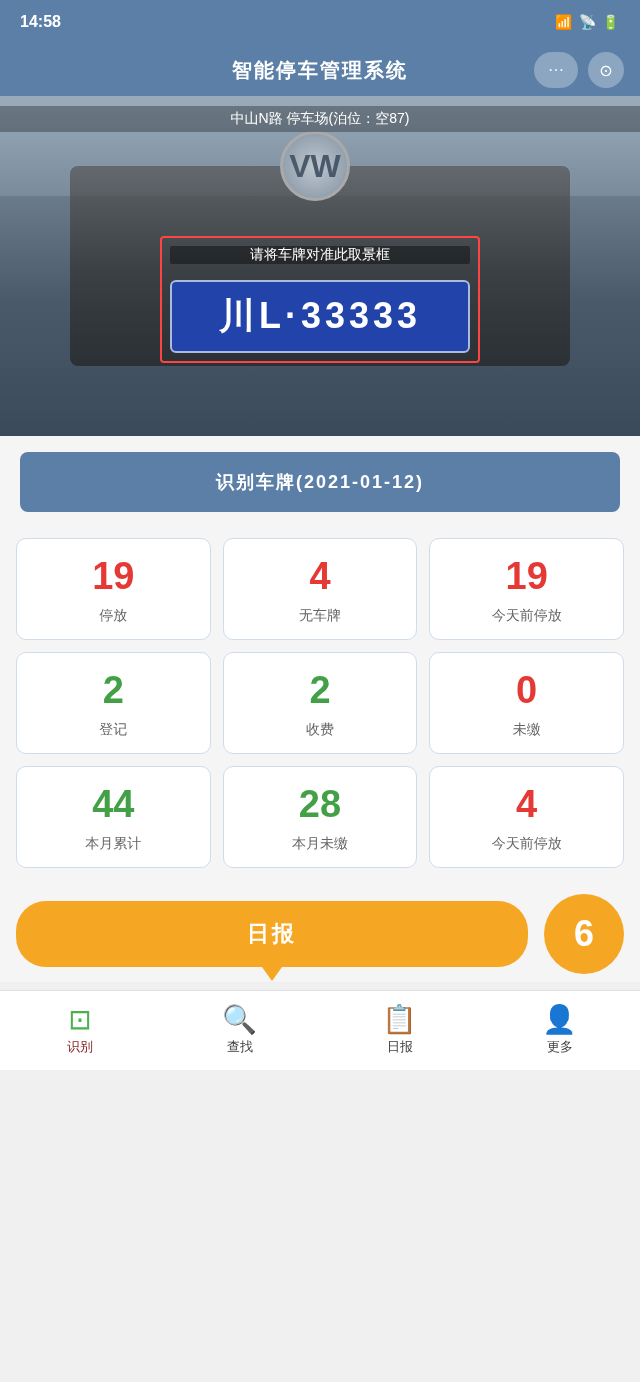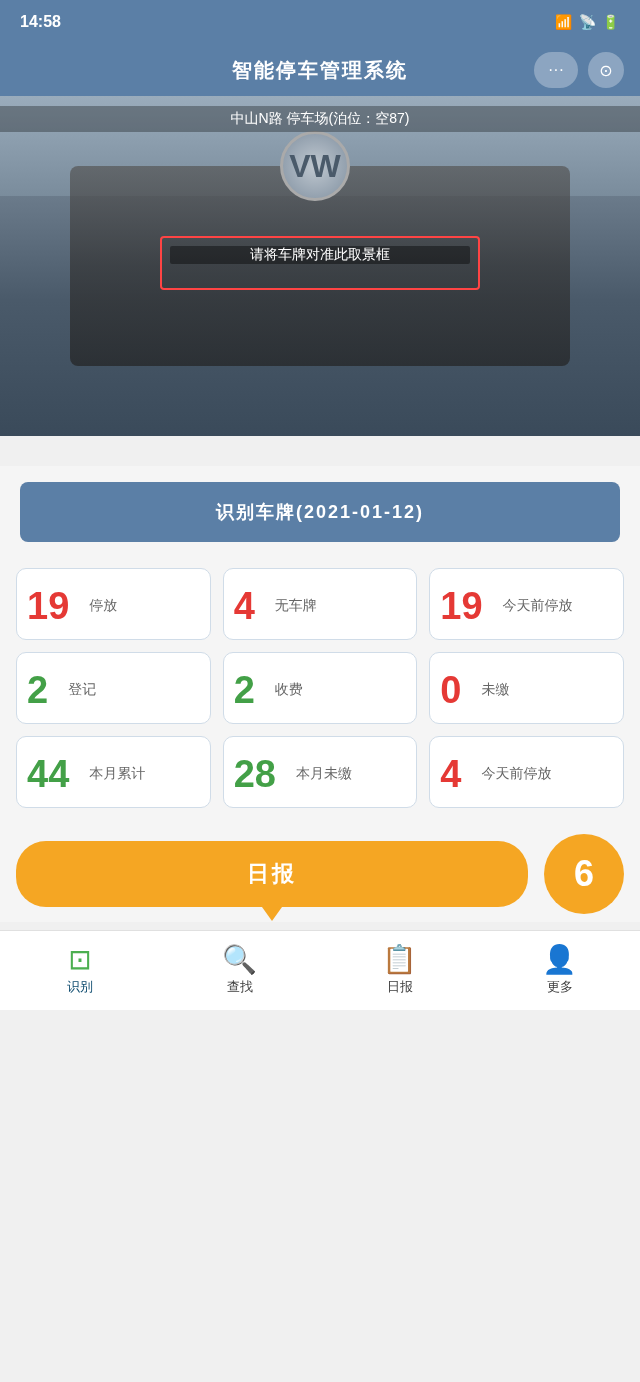--- a/index.html
+++ b/index.html
@@ -153,21 +153,20 @@
       font-size: 36px;
       font-weight: 900;
       letter-spacing: 4px;
       font-family: 'Arial Black', sans-serif;
     }
 
     
     .recognize-btn-area {
       background: #f5f5f5;
       padding: 16px 20px;
-      margin-top: 30px;
     }
     .recognize-btn {
       width: 100%;
       background: #5b7fa6;
       color: white;
       border: none;
       border-radius: 8px;
       padding: 18px;
       font-size: 18px;
       font-weight: 600;
@@ -183,23 +182,23 @@
       grid-template-columns: repeat(3, 1fr);
       gap: 12px;
     }
     .stat-card {
       background: white;
       border: 1.5px solid #d0dce8;
       border-radius: 10px;
       padding: 18px 10px 14px;
       text-align: center;
       display: flex;
-      flex-direction: row;
-      align-items: center;
-      gap: 20px;
+      flex-direction: column;
+      align-items: center;
+      gap: 12px;
     }
     .stat-number {
       font-size: 38px;
       font-weight: 700;
       line-height: 1;
     }
     .stat-number.red { color: #e53935; }
     .stat-number.green { color: #43a047; }
     .stat-label {
       font-size: 14px;
@@ -272,21 +271,21 @@
       padding: 8px 0;
     }
     .nav-icon {
       font-size: 28px;
       line-height: 1;
     }
     .nav-label {
       font-size: 13px;
       color: #404040;
     }
-    .nav-label.active { color: #0c4a6e; }
+    .nav-label.active { color: #7f1d1d; }
     .nav-icon.active { color: #4caf50; }
     .grille-area {
       position: absolute;
       top: 70px;
       left: 50%;
       transform: translateX(-50%);
       width: 500px;
       height: 200px;
       background:
         linear-gradient(to bottom, #555 0%, #333 50%, #222 100%);
@@ -327,20 +326,23 @@
   <div class="grille-area"></div>
 
   <div class="vw-logo-area">
     <div class="vw-circle">VW</div>
   </div>
 
   <div class="camera-overlay-top">中山N路 停车场(泊位：空87)</div>
 
   <div class="plate-frame">
     <div class="plate-hint">请将车牌对准此取景框</div>
+    <div class="license-plate">
+      <div class="plate-number">川L·33333</div>
+    </div>
   </div>
 </div>
 
 <div class="recognize-btn-area">
   <button class="recognize-btn">识别车牌(2021-01-12)</button>
 </div>
 
 <div class="stats-grid">
 <div class="stat-card">
       <div class="stat-number red">19</div>

